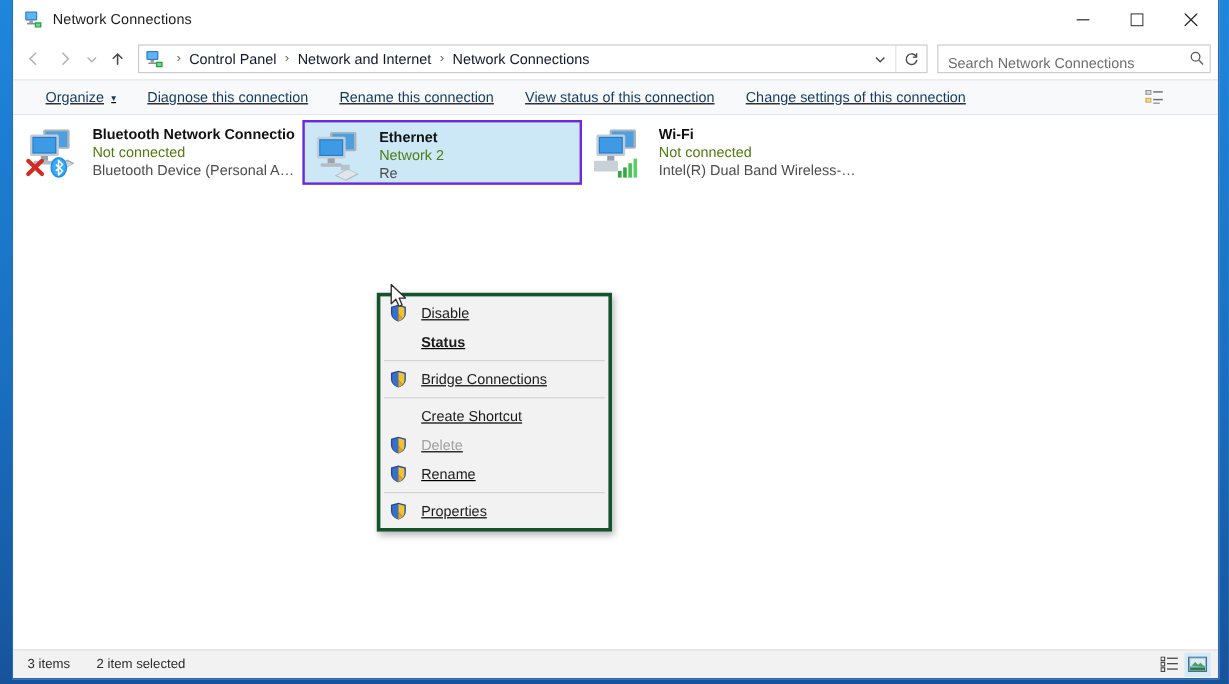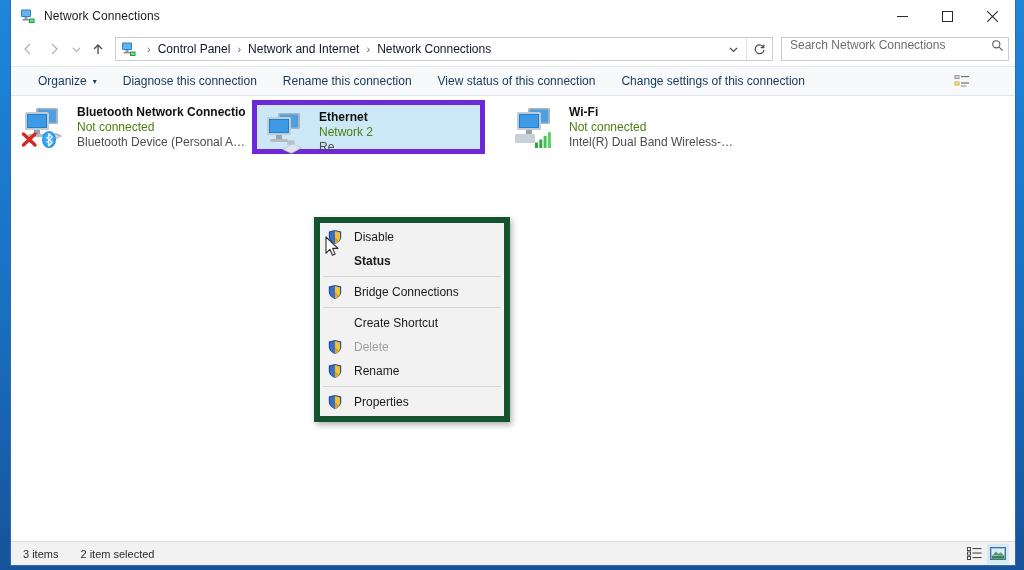--- a/index.html
+++ b/index.html
@@ -69,38 +69,38 @@
   #addr-spacer { flex: 1 1 auto; }
   .addr-btn {
     width: 26px; height: 22px; flex: 0 0 26px;
     display: flex; align-items: center; justify-content: center;
     font-size: 11px; color: #4a4a4a;
   }
   #refresh-btn { border-left: 1px solid #e2e2e2; }
   #searchbox {
     flex: 0 0 190px; height: 24px; margin-left: 6px;
     border: 1px solid #cccccc; background: #fff;
-    display: flex; align-items: flex-start; padding: 0 4px 0 8px; gap: 46px;
+    display: flex; align-items: flex-end; padding: 0 4px 0 8px; gap: 46px;
   }
   #search-input {
     border: none; outline: none; flex: 1 1 auto;
     font-family: "Liberation Sans", sans-serif;
     font-size: 12px; color: #6d6d6d; background: transparent;
     min-width: 0;
   }
   #search-input::placeholder { color: #6d6d6d; }
 
   
   #cmdbar {
     height: 30px; flex: 0 0 30px;
     background: #f7f9fb;
     border-top: 1px solid #e3e9ee;
     border-bottom: 1px solid #dfe5ea;
     display: flex; align-items: center;
-    padding-left: 14px; gap: 0;
+    padding-left: 14px; gap: 0; text-decoration: underline;
   }
   .cmd {
     font-size: 12px; color: #14395c;
     padding: 0 13px; height: 30px;
     display: flex; align-items: center; white-space: nowrap;
   }
   .cmd-caret { font-size: 8px; margin-left: 6px; color: #14395c; }
   #cmd-right { margin-left: auto; display: flex; align-items: center; padding-right: 8px; }
   .cmd-icon {
     width: 30px; height: 30px;
@@ -112,21 +112,21 @@
     flex: 1 1 auto; position: relative;
     background: #ffffff;
     padding: 4px 0 0 4px;
   }
   .item {
     position: absolute; top: 4px;
     width: 233px; height: 54px;
     display: flex; align-items: flex-start;
     padding: 4px 2px 0 6px;
   }
-  .item.selected { background: #cce8f7; border: 5px solid #6d28d9; }
+  .item.selected { background: #cce8f7; border: 2px solid #6d28d9; }
   .item-icon { width: 48px; height: 46px; position: relative; flex: 0 0 48px; margin-top: 1px; }
   .item-text { margin-left: 8px; margin-top: 1px; min-width: 0; overflow: hidden; }
   .it-name { font-size: 12px; color: #101010; font-weight: bold; line-height: 15px; white-space: nowrap; }
   .it-l2 { font-size: 12px; color: #4d7c0f; line-height: 15px; white-space: nowrap; }
   .it-l3 { font-size: 12px; color: #4c4c4c; line-height: 15px; white-space: nowrap;
            overflow: hidden; text-overflow: ellipsis; max-width: 176px; }
 
   
   #statusbar {
     height: 24px; flex: 0 0 24px;
@@ -139,27 +139,28 @@
   #status-sep { width: 22px; }
   #status-right { margin-left: auto; display: flex; align-items: center; gap: 2px; }
   .view-tog {
     width: 22px; height: 20px;
     display: flex; align-items: center; justify-content: center;
   }
   .view-tog.active { background: #d6e9f7; }
 
   
   #ctxmenu {
-    position: absolute; left: 303px; top: 121px;
+    position: absolute; left: 303px; top: 148px;
     width: 196px;
     background: #f2f2f2;
-    border: 6px solid #14532d;
+    border: 3px solid #14532d;
     box-shadow: 2px 3px 6px rgba(0,0,0,.30);
     padding: 2px 0;
     z-index: 40;
+    text-decoration: underline;
   }
   .mi {
     height: 24px; display: flex; align-items: center;
     padding-left: 4px; font-size: 12px; color: #1a1a1a;
   }
   .mi.bold { font-weight: bold; }
   .mi.disabled { color: #a0a0a0; }
   .mi-ico { width: 24px; height: 20px; flex: 0 0 24px; position: relative; }
   .mi-label { margin-left: 6px; white-space: nowrap; }
   .msep { height: 1px; background: #d4d4d4; margin: 3px 3px 3px 3px; }
@@ -351,21 +352,21 @@
             </svg>
           </span>
         </span>
         <span class="item-text" data-name="list-item-text">
           <div class="it-name" data-name="connection-name">Ethernet</div>
           <div class="it-l2" data-name="connection-status">Network 2</div>
           <div class="it-l3" data-name="connection-device">Re</div>
         </span>
       </div>
 
-      <div class="item" style="left:496px;" data-name="list-item-wi-fi">
+      <div class="item" style="left:476px;" data-name="list-item-wi-fi">
         <span class="item-icon" data-name="network-adapter-icon">
           <svg width="48" height="46" viewBox="0 0 48 46">
             <rect x="15" y="3" width="22" height="16" rx="1.5" fill="#a9b3bd"></rect>
             <rect x="17" y="4.5" width="18" height="13" fill="#4d9fe0"></rect>
             <rect x="4" y="7" width="24" height="18" rx="1.5" fill="#c3ccd5"></rect>
             <rect x="6" y="9" width="20" height="14" fill="#1f7fd0"></rect>
             <rect x="7" y="10" width="18" height="12" fill="#3f9ae5"></rect>
             <rect x="13" y="25" width="6" height="4" fill="#9aa3ac"></rect>
             <rect x="2" y="29" width="20" height="9" rx="1" fill="#c9d1d8"></rect>
           </svg>

